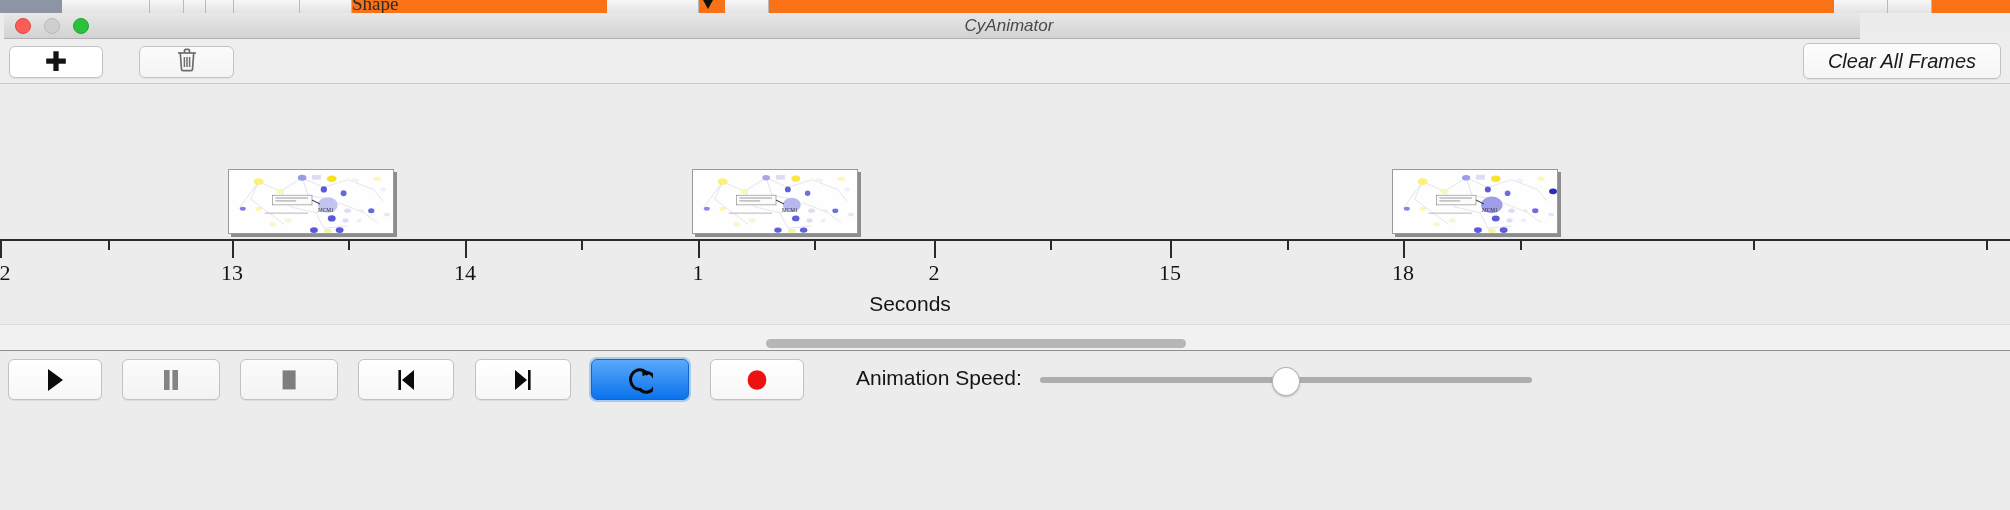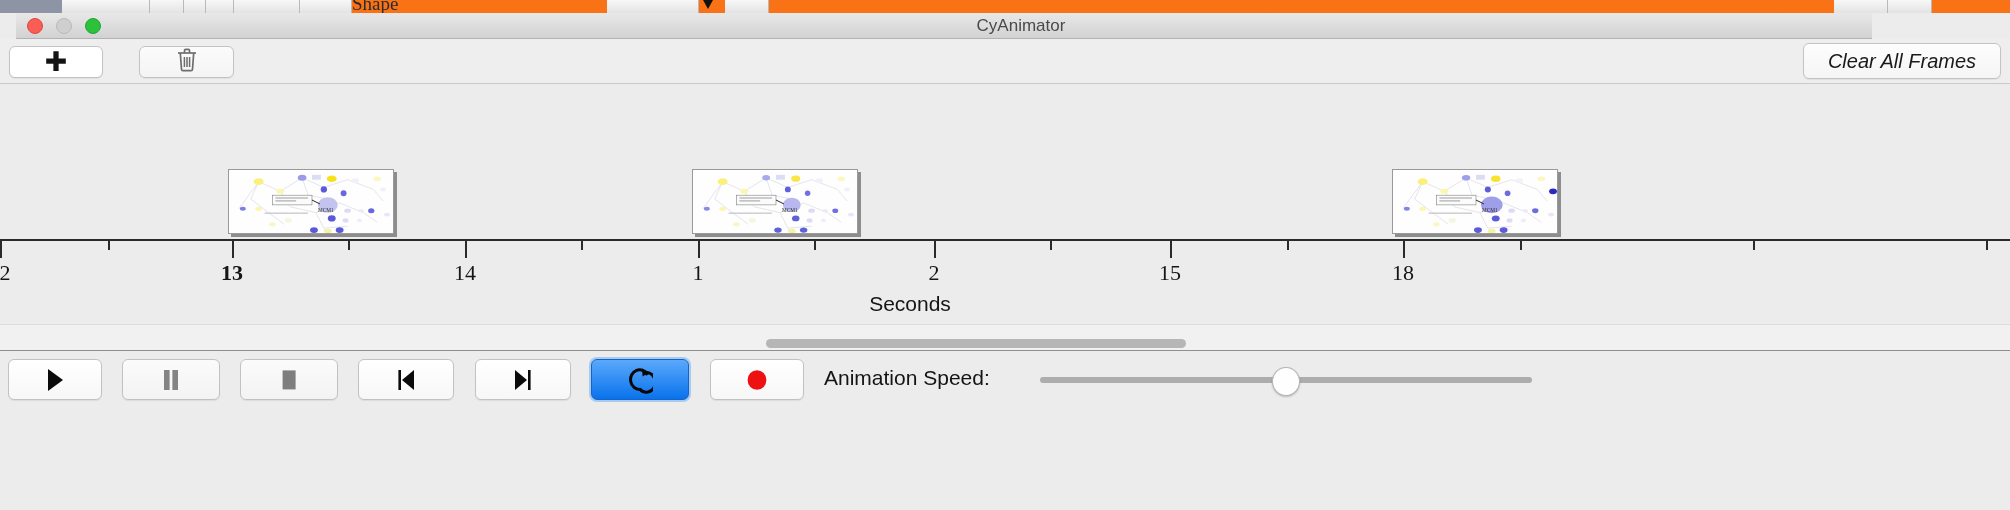--- a/index.html
+++ b/index.html
@@ -29,23 +29,23 @@
     white-space:nowrap;
   }
   .bg-strip .bgmark{
     position:absolute; top:0px; width:0; height:0;
     border-left:5px solid transparent; border-right:5px solid transparent;
     border-top:9px solid #111;
   }
 
   
   .titlebar{
-    position:absolute; left:16px; top:13px; width:1856px; height:26px;
+    position:absolute; left:4px; top:13px; width:1856px; height:26px;
     background:linear-gradient(#e8e8e8,#d2d2d2);
-    border-bottom:1px solid #b2b2b2; box-sizing:border-box;
+    border-bottom:1px solid #b2b2b2; box-sizing:border-box;font-style:italic;
   }
   .lights{ position:absolute; left:11px; top:5px; display:flex; gap:13px; }
   .light{ width:16px; height:16px; border-radius:50%; box-sizing:border-box; }
   .l-close{ background:#fa5d55; border:1px solid #e0463f; }
   .l-min{ background:#cfcfcf; border:1px solid #b9b9b9; }
   .l-max{ background:#2bc13b; border:1px solid #21a62f; }
   .wtitle{
     position:absolute; left:0; top:0; width:2010px; height:26px;
     line-height:26px; text-align:center;
     font-size:17px; color:#4a4a4a;
@@ -131,21 +131,21 @@
     box-shadow:0 1px 1px rgba(0,0,0,.07);
   }
   .cbtn.dim{ background:linear-gradient(#fbfbfb,#f3f3f3); }
   .cbtn.active{
     background:linear-gradient(#5aa9fb,#0a72ec);
     border:1px solid #1166c8;
     box-shadow:0 0 0 2px rgba(88,160,240,.45);
   }
   .glyph{ display:block; }
   .speedlabel{
-    position:absolute; top:15px; font-size:21px; color:#141414; white-space:nowrap;
+    position:absolute; top:15px; font-size:21px; color:#141414; white-space:nowrap;margin-left:32px;
   }
   .slider{ position:absolute; top:8px; height:41px; }
   .sliderbar{
     position:absolute; left:0; top:18px; width:100%; height:6px;
     background:#adadad; border-radius:3px;
   }
   .sliderknob{
     position:absolute; top:8px; width:26px; height:27px; border-radius:50%;
     background:#fefefe; border:1px solid #b4b4b4;
     box-shadow:0 1px 2px rgba(0,0,0,.22); transform:translateX(-50%);
@@ -364,21 +364,21 @@
   <div class="tick minor" style="left:348px;"></div>
   <div class="tick minor" style="left:581px;"></div>
   <div class="tick minor" style="left:814px;"></div>
   <div class="tick minor" style="left:1050px;"></div>
   <div class="tick minor" style="left:1287px;"></div>
   <div class="tick minor" style="left:1520px;"></div>
   <div class="tick minor" style="left:1753px;"></div>
   <div class="tick minor" style="left:1986px;"></div>
 
   <div class="ticklabel" style="left:5px;">2</div>
-  <div class="ticklabel" style="left:232px;font-weight:bold;">13</div>
+  <div class="ticklabel" style="left:232px;">13</div>
   <div class="ticklabel" style="left:465px;">14</div>
   <div class="ticklabel" style="left:698px;">1</div>
   <div class="ticklabel" style="left:934px;">2</div>
   <div class="ticklabel" style="left:1170px;">15</div>
   <div class="ticklabel" style="left:1403px;">18</div>
 
   <div class="axistitle" style="left:910px;">Seconds</div>
 </div>
 
 <div class="scrollarea">

